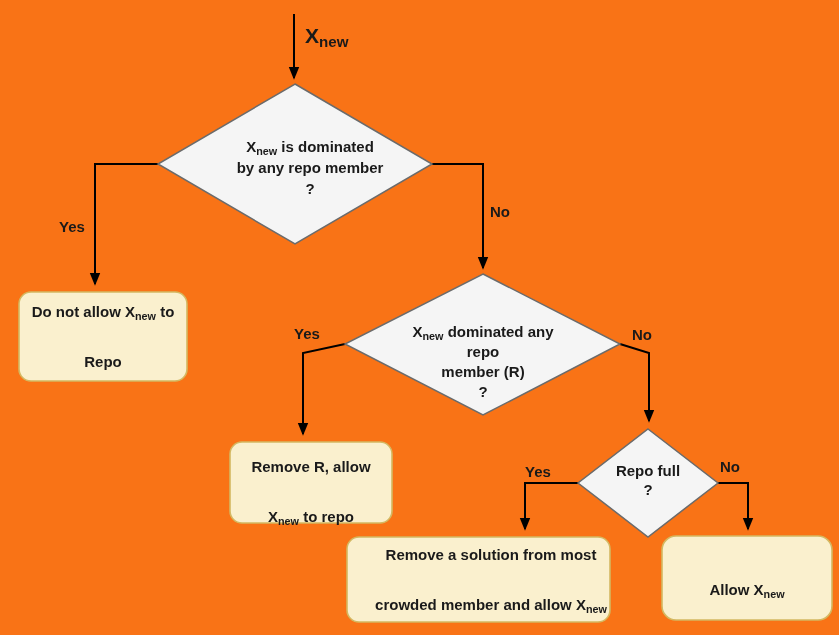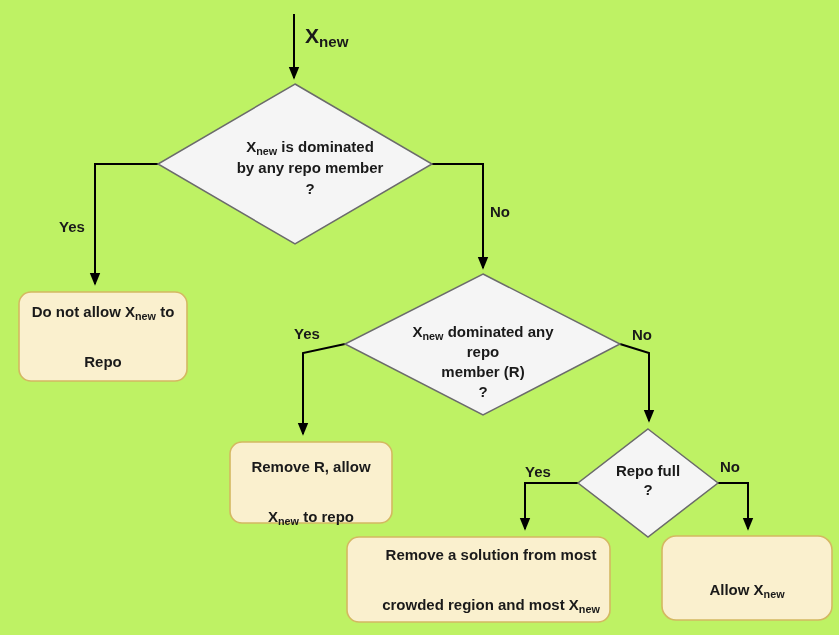--- a/index.html
+++ b/index.html
@@ -1,20 +1,20 @@
 <!DOCTYPE html>
 <html><head>
 <meta charset="utf-8">
 <style>
   html, body { margin: 0; padding: 0; background: #ffffff; }
   .canvas {
     position: relative;
     width: 839px;
     height: 635px;
-    background: #bef264;
+    background: #f97316;
     font-family: "Liberation Sans", sans-serif;
     overflow: hidden;
   }
   .canvas svg { position: absolute; left: 0; top: 0; }
   .lbl {
     position: absolute;
     font-weight: bold;
     color: #1a1a1a;
     font-size: 15px;
     text-align: center;
@@ -102,20 +102,20 @@
     <div>Repo</div>
   </div>
 
   <div class="lbl multiline box-lbl" style="left:230px; top:442px; width:162px; height:100px;">
     <div>Remove R, allow</div>
     <div><span>X</span><sub class="s">new</sub><span> to repo</span></div>
   </div>
 
   <div class="lbl multiline box-lbl" style="left:347px; top:537px; width:288px; height:85px;">
     <div>Remove a solution from most</div>
-    <div><span>crowded region and most X</span><sub class="s">new</sub></div>
+    <div><span>crowded member and allow X</span><sub class="s">new</sub></div>
   </div>
 
   <div class="lbl multiline box-lbl" style="left:662px; top:536px; width:170px; height:107px;">
     <div><span>Allow X</span><sub class="s">new</sub></div>
   </div>
 
 </div>
 
 </body></html>

